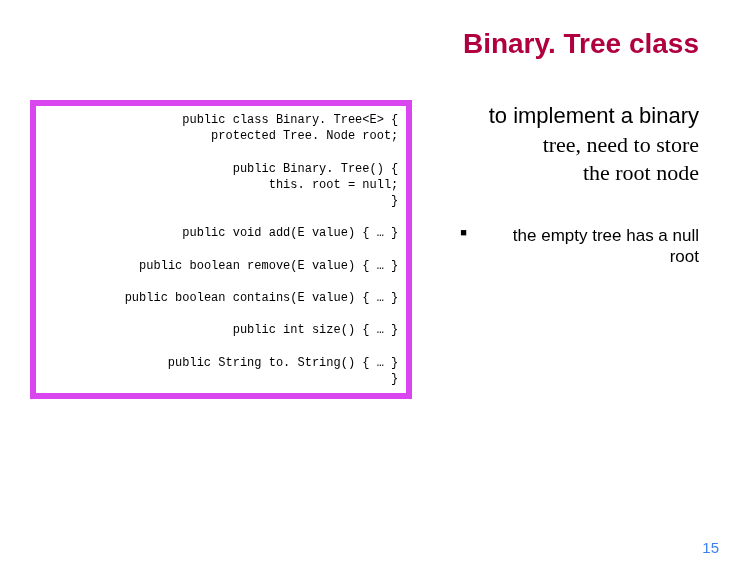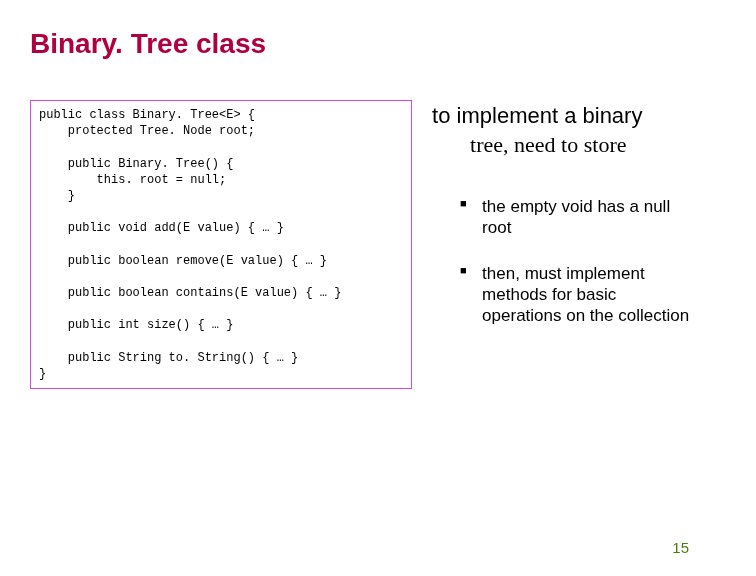--- a/index.html
+++ b/index.html
@@ -1,28 +1,28 @@
 <!DOCTYPE html>
 <html><head>
 <meta charset="utf-8">
 <style>
   * { box-sizing: border-box; margin: 0; padding: 0; }
   html, body { width: 756px; height: 576px; background: #fff; font-family: Arial, Helvetica, sans-serif; position: relative; }
-  .slide { width: 729px; height: 576px; position: relative; padding: 28px 30px 0 30px; }
+  .slide { width: 729px; height: 576px; position: relative; padding: 28px 30px 0 30px; text-align: right; }
   .title { color: #b00040; font-size: 28px; font-weight: bold; margin-bottom: 40px; }
   .content { display: flex; align-items: flex-start; gap: 20px; }
-  .codebox { border: 1px solid #d946ef; padding: 6px 8px; width: 400px; }
+  .codebox { border: 6px solid #d946ef; padding: 6px 8px; width: 400px; }
   .codebox pre { font-family: "Courier New", Courier, monospace; font-size: 12px; line-height: 1.35; white-space: pre; }
   .rightcol { width: 280px; padding-top: 2px; }
   .para { font-size: 22px; line-height: 1.3; margin-bottom: 37px; padding-left: 0; }
   .para .indent { display: block; padding-left: 38px; font-family: Liberation Serif, serif; }
   .bullets { list-style: none; padding-left: 28px; }
   .bullets li { font-size: 17px; line-height: 1.25; margin-bottom: 24px; position: relative; padding-left: 22px; }
   .bullets li::before { content: "■"; position: absolute; left: 0; top: 1px; font-size: 11px; color: #000; }
-  .pagenum { position: absolute; bottom: 20px; right: 40px; color: #4d7c0f; font-size: 15px; }
+  .pagenum { position: absolute; bottom: 20px; right: 10px; color: #3b82f6; font-size: 15px; }
 </style>
 </head>
 <body>
 
 <div class="slide">
 
   <h1 class="title">Binary. Tree class</h1>
 
   <div class="content">
 
@@ -43,24 +43,24 @@
     public int size() { … }
 
     public String to. String() { … }
 }</pre>
     </div>
 
     <div class="rightcol">
       <div class="para">
         <span>to implement a binary</span>
         <span class="indent">tree, need to store</span>
+        <span class="indent">the root node</span>
       </div>
       <ul class="bullets">
-        <li>the empty void has a null root</li>
-        <li>then, must implement methods for basic operations on the collection</li>
+        <li>the empty tree has a null root</li>
       </ul>
     </div>
 
   </div>
 
   <div class="pagenum">15</div>
 
 </div>
 
 </body></html>

